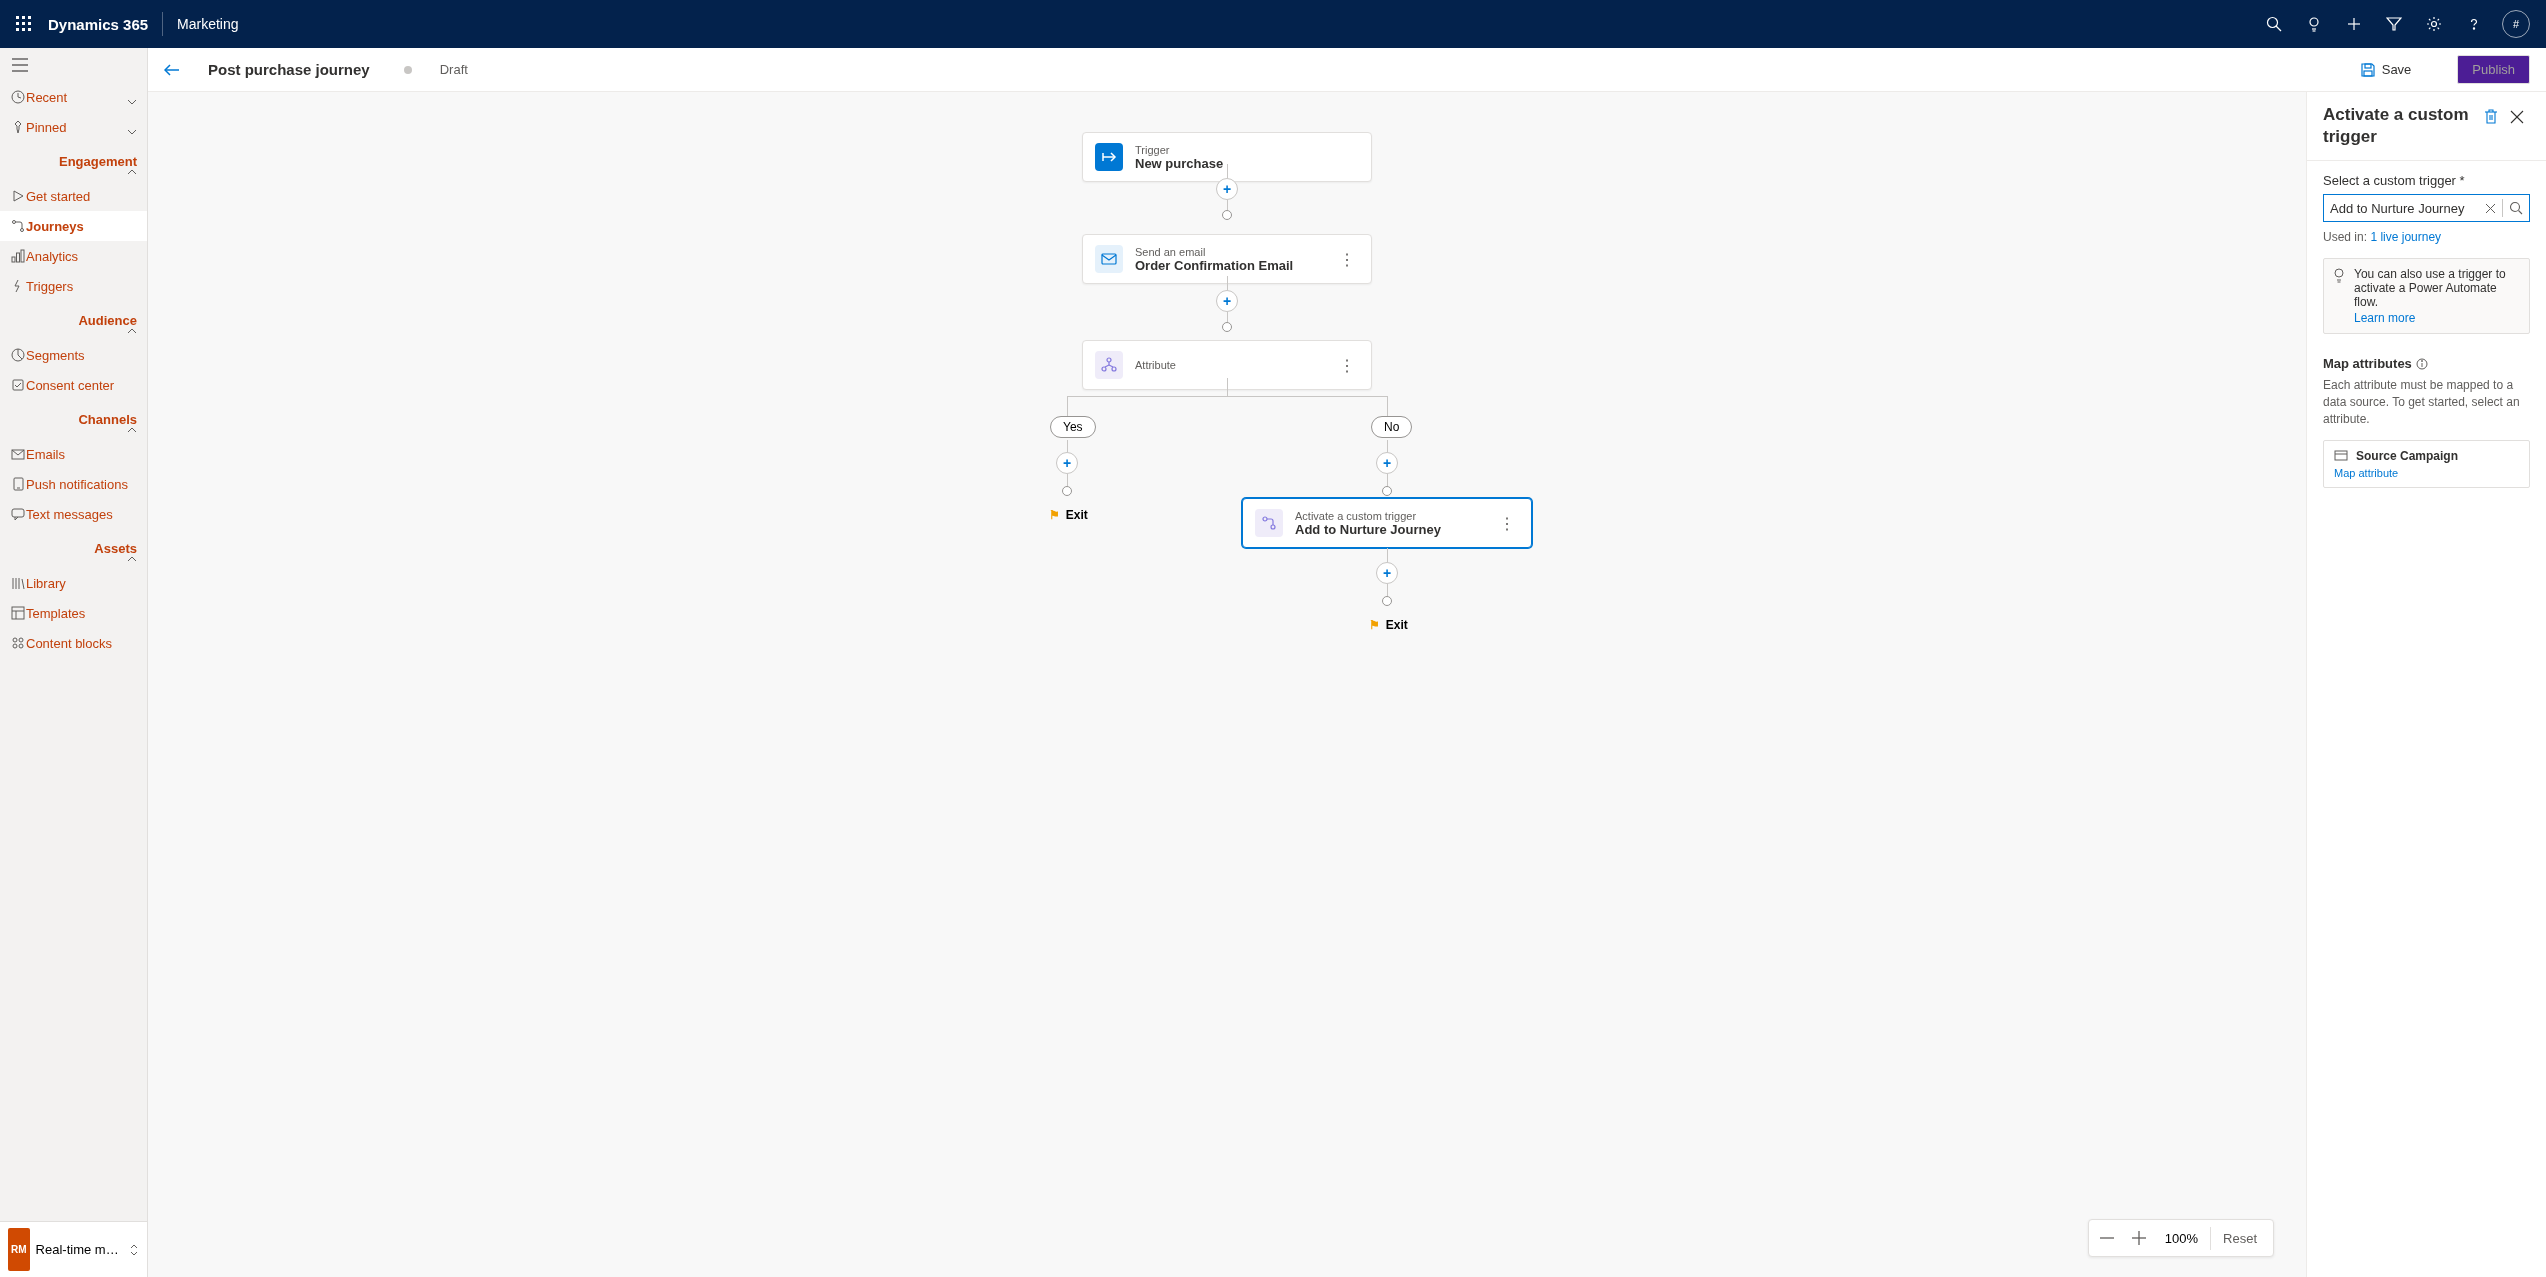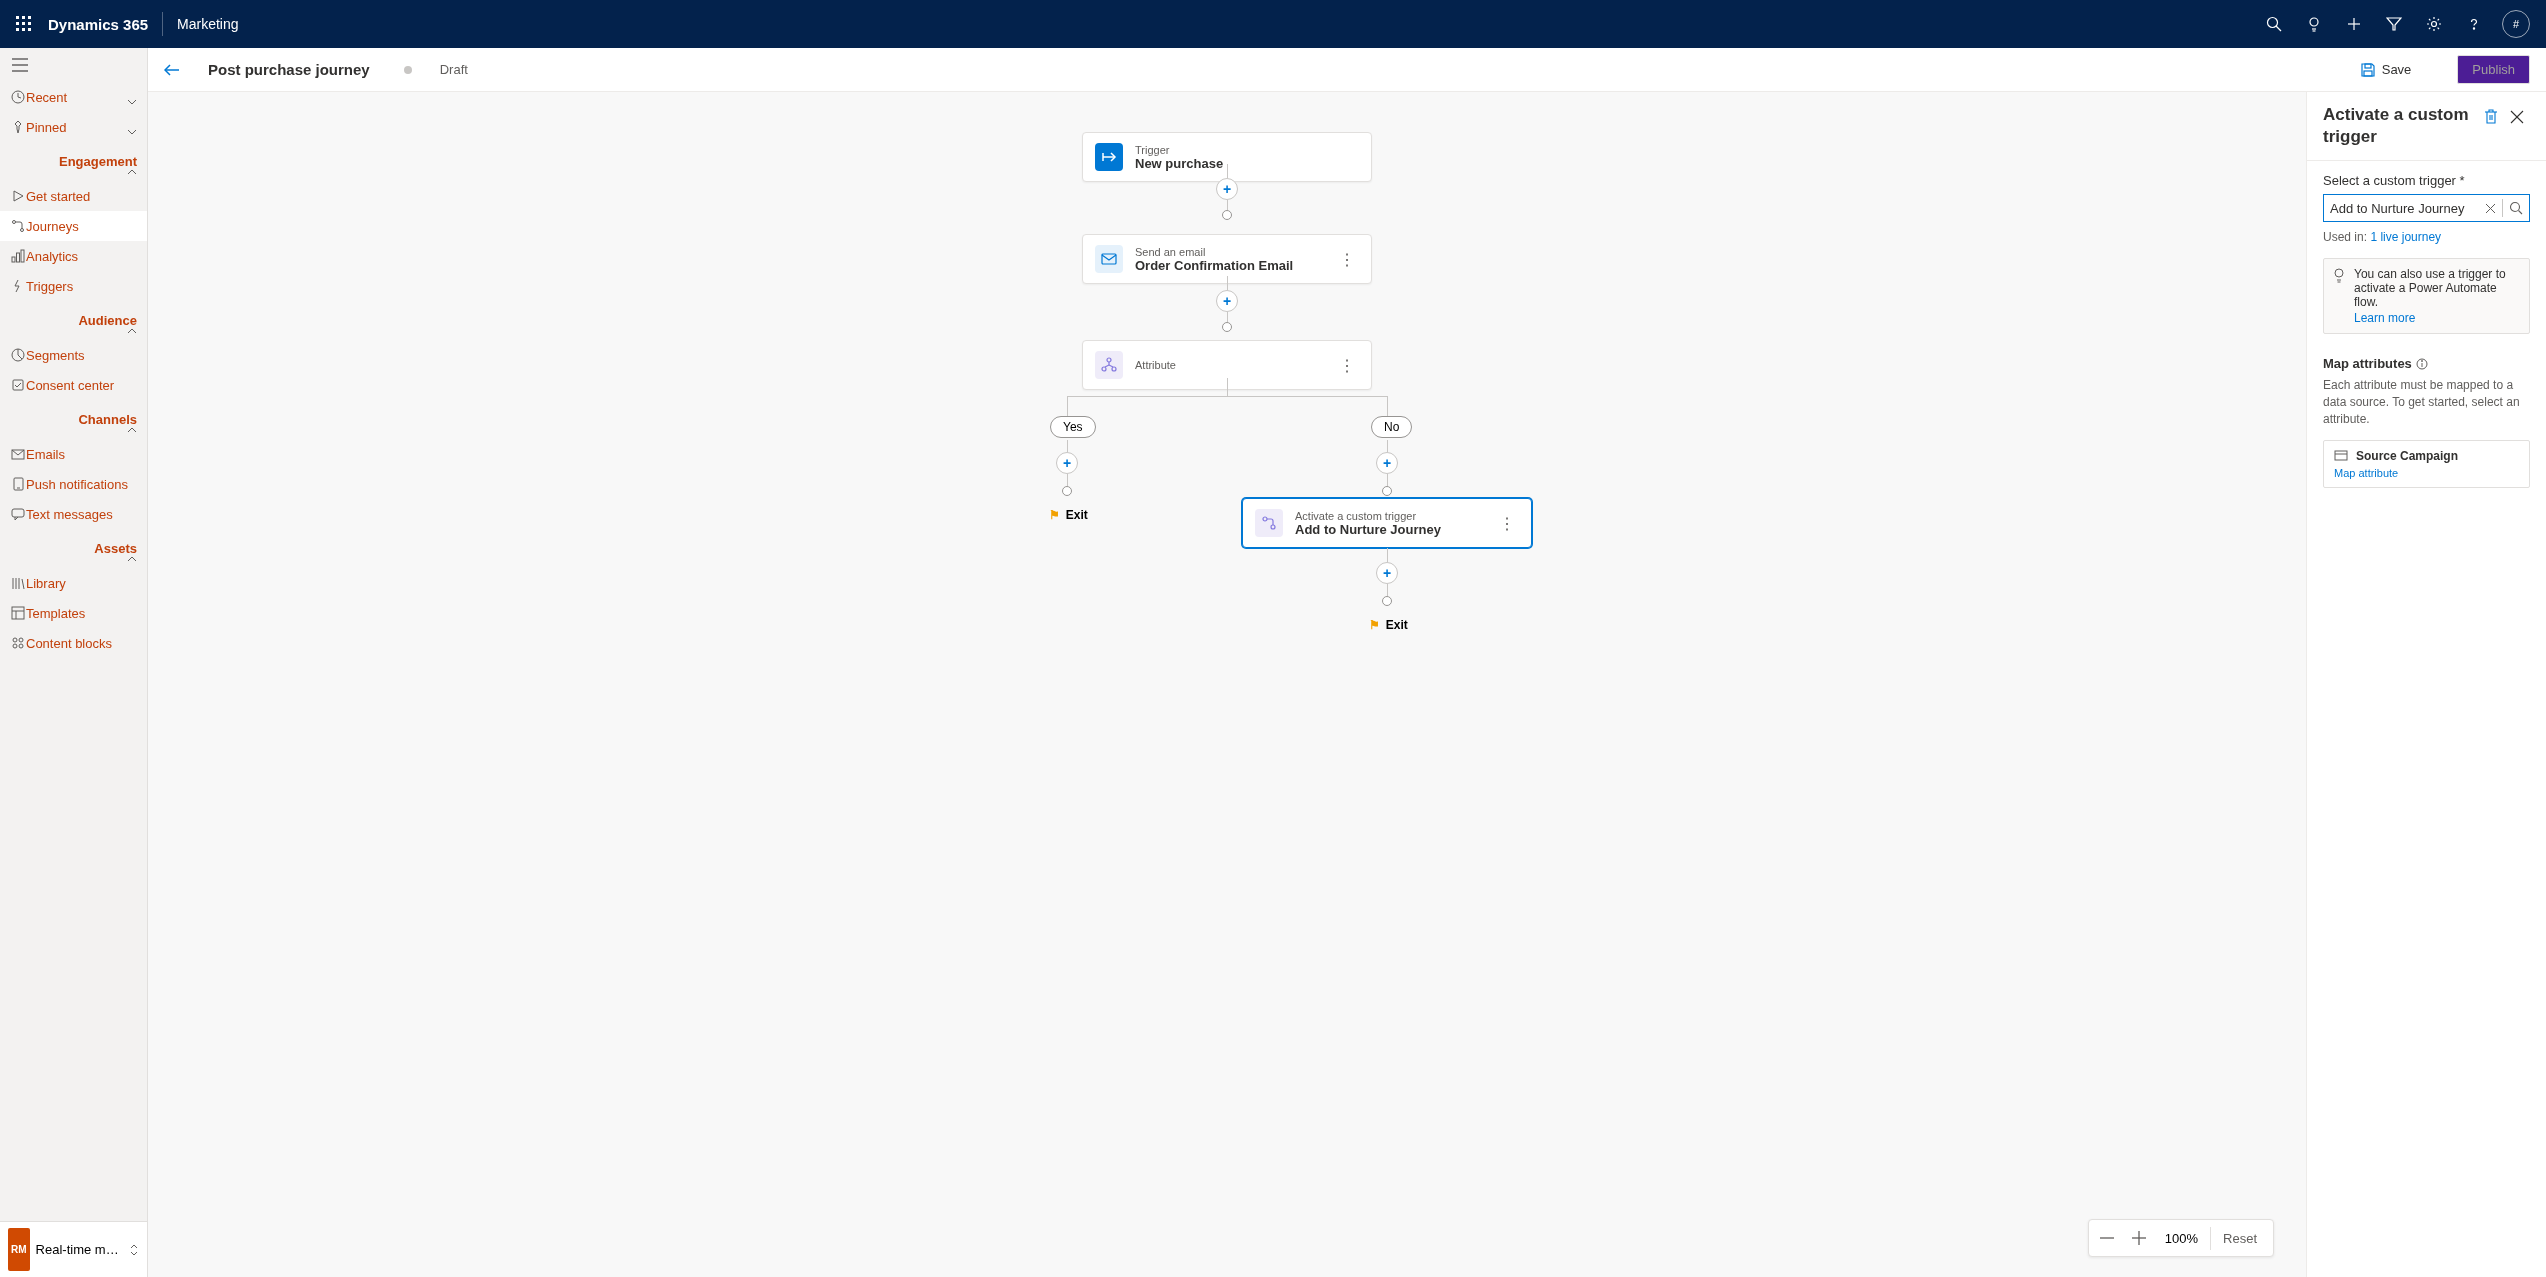--- a/index.html
+++ b/index.html
@@ -18,21 +18,21 @@
   
   .shell { display: flex; height: calc(100vh - 48px); }
   
   
   .nav { width: 148px; background: #f3f2f1; border-right: 1px solid #e1dfdd; overflow-y: auto; display: flex; flex-direction: column; }
   .nav .hamburger { padding: 10px 12px; cursor: pointer; }
   .nav-item { display: flex; align-items: flex-end; padding: 7px 10px; font-size: 13px; color: #c2410c; cursor: pointer; gap: 0; }
   .nav-item.header { font-weight: 600; padding: 12px 10px 6px; flex-direction: column; }
   .nav-item .chev { margin-left: auto; color: #605e5c; }
   .nav-item .icon { width: 16px; height: 16px; display: flex; align-items: center; justify-content: center; color: #605e5c; flex-shrink: 0; }
-  .nav-item.active { background: #fff; }
+  .nav-item.active { background: #fff; font-weight: bold; }
   .nav .footer-switch { margin-top: auto; background:#fff; border-top:1px solid #e1dfdd; padding:6px 8px; display:flex; align-items:center; gap:6px; font-size:13px; }
   .nav .footer-switch .badge { background:#d04a02; color:#fff; font-size:10px; font-weight:600; padding:16px 3px; border-radius:2px; }
   
   
   .page { flex: 1; display: flex; flex-direction: column; background: #fff; position: relative; }
   .page-header { height: 44px; border-bottom: 1px solid #edebe9; display: flex; align-items: center; padding: 0 16px; gap: 28px; }
   .page-header .back { color: #0078d4; cursor: pointer; }
   .page-header .title { font-size: 15px; font-weight: 600; color: #323130; }
   .page-header .status-dot { width: 8px; height: 8px; border-radius: 50%; background: #c8c6c4; margin-left: 6px; }
   .page-header .status { font-size: 13px; color: #605e5c; }

